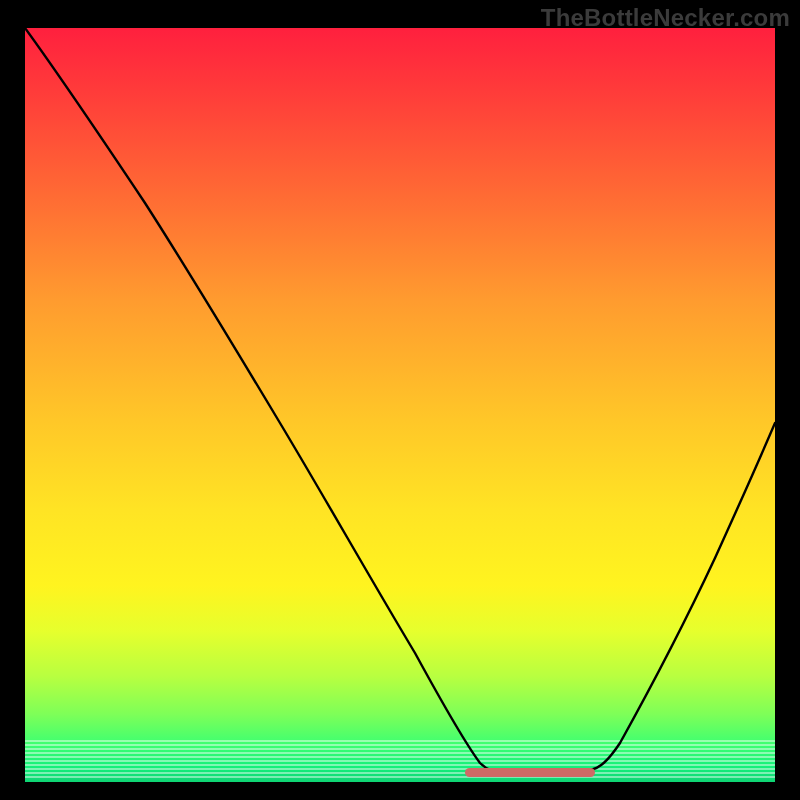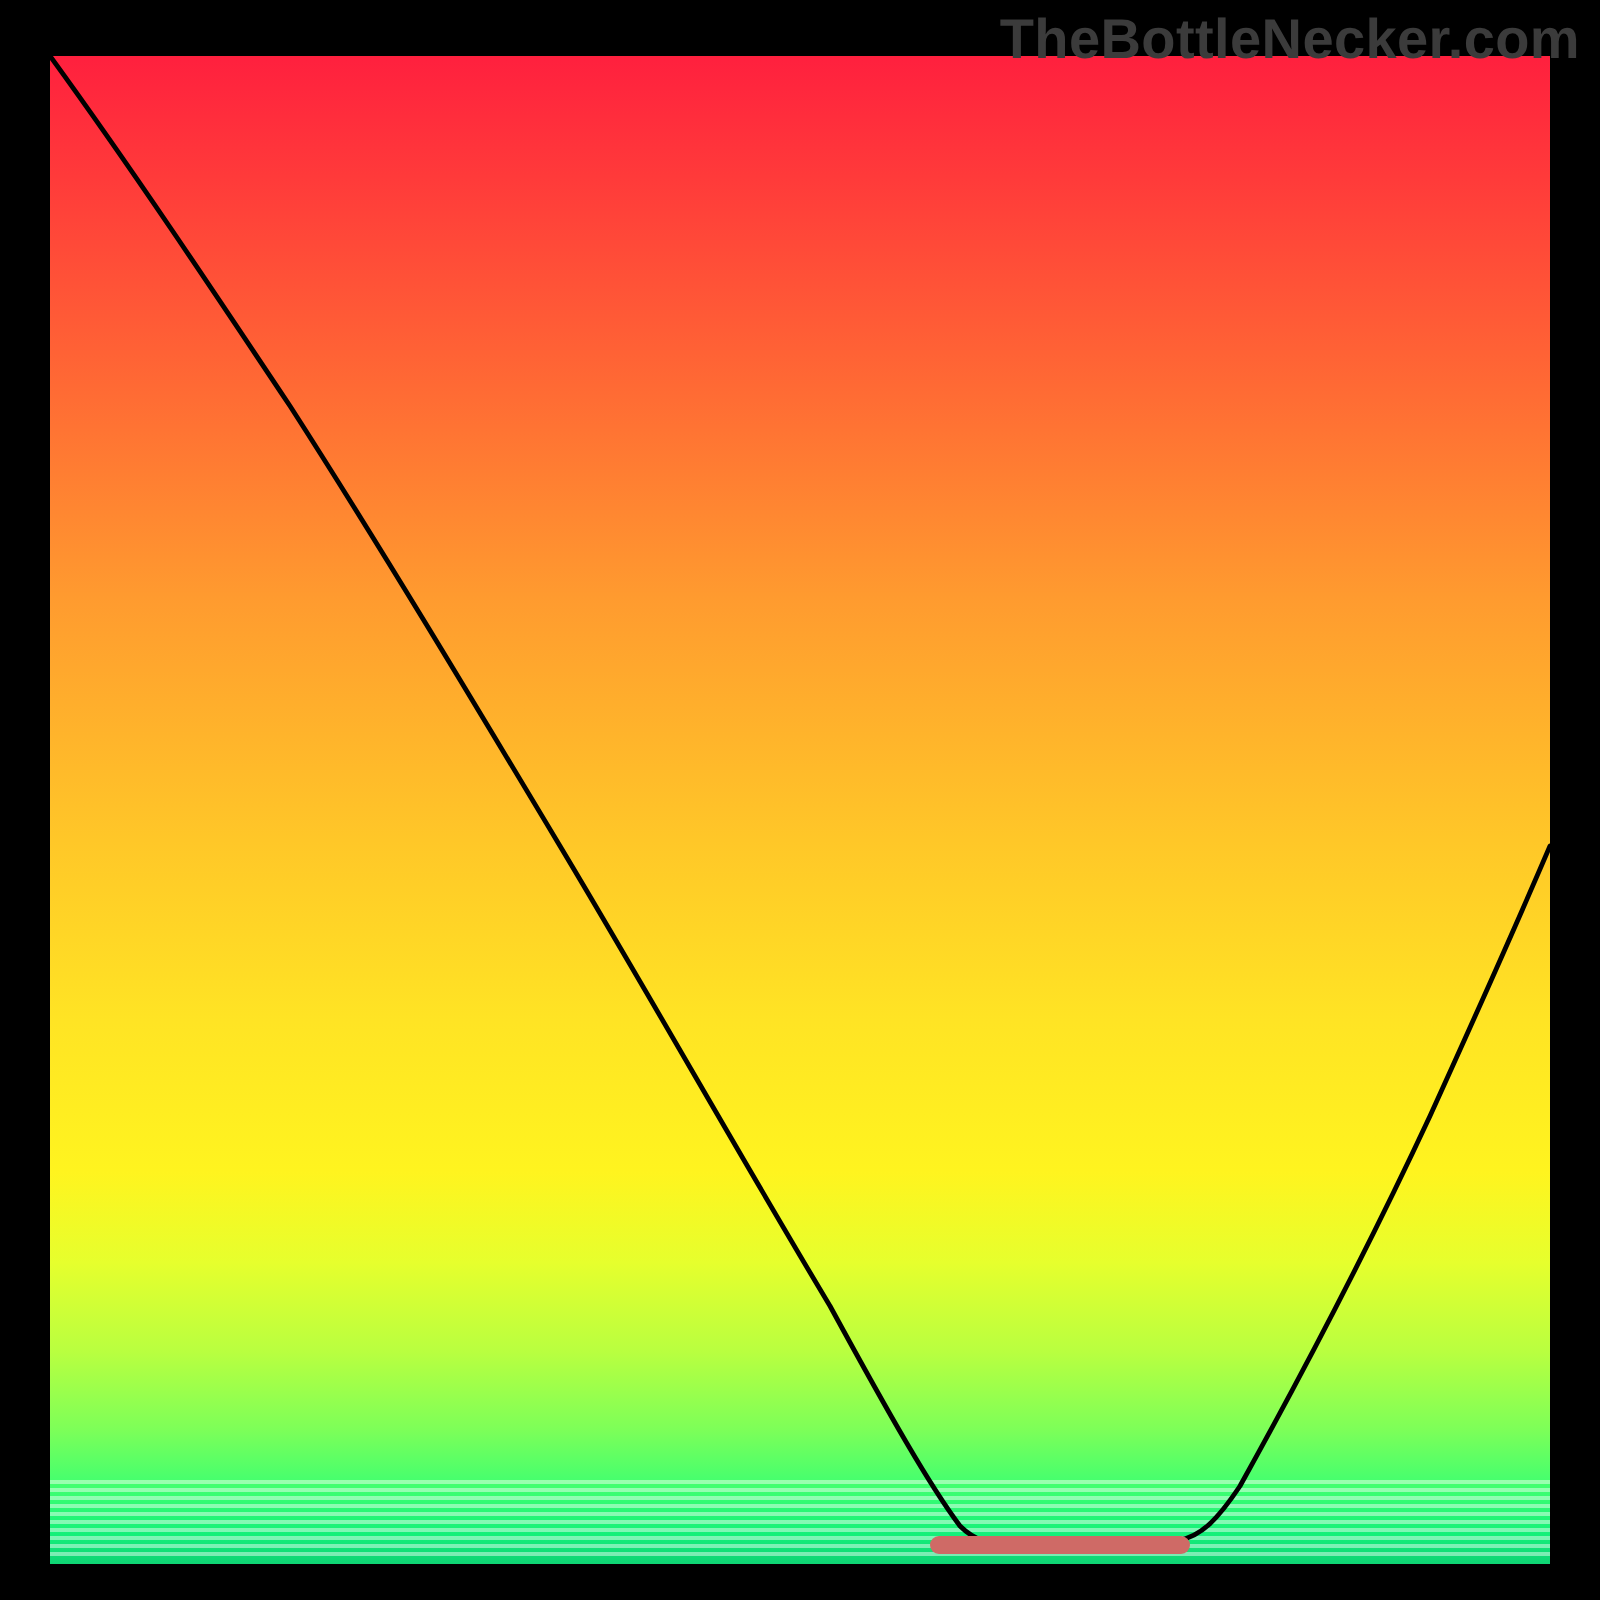--- a/index.html
+++ b/index.html
@@ -9,21 +9,21 @@
     height: 800px;
     background: #000;
     overflow: hidden;
     font-family: Arial, Helvetica, sans-serif;
   }
   .attribution {
     position: absolute;
     top: 4px;
     right: 10px;
     color: #3b3b3b;
-    font-size: 28px;
+    font-size: 24px;
     font-weight: 600;
     letter-spacing: 0.2px;
     z-index: 5;
   }
   .frame {
     position: absolute;
     left: 25px;
     top: 28px;
     width: 750px;
     height: 754px;

